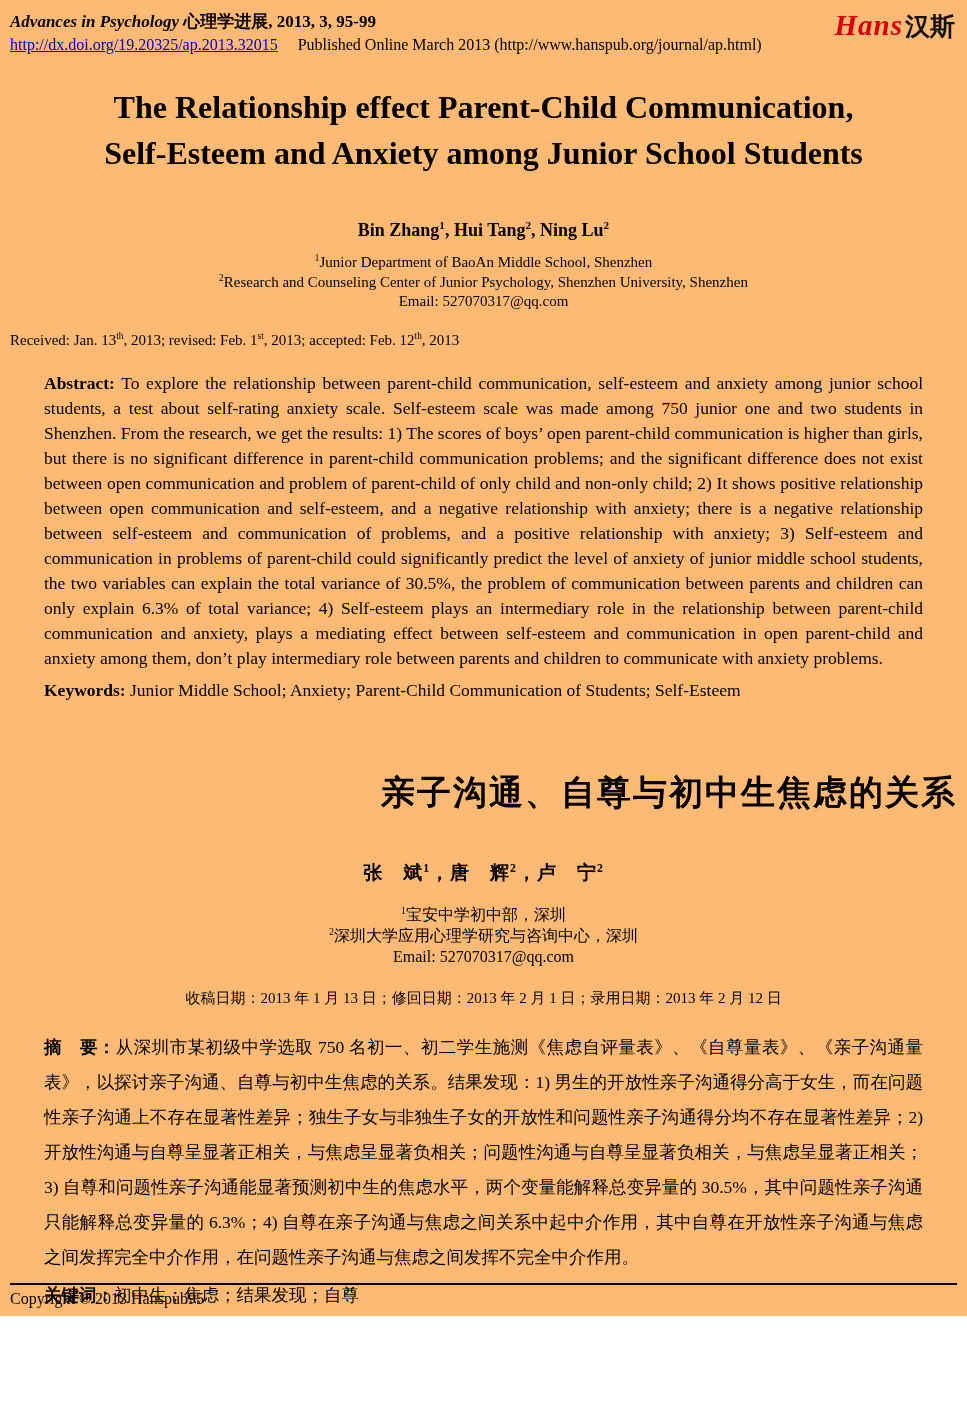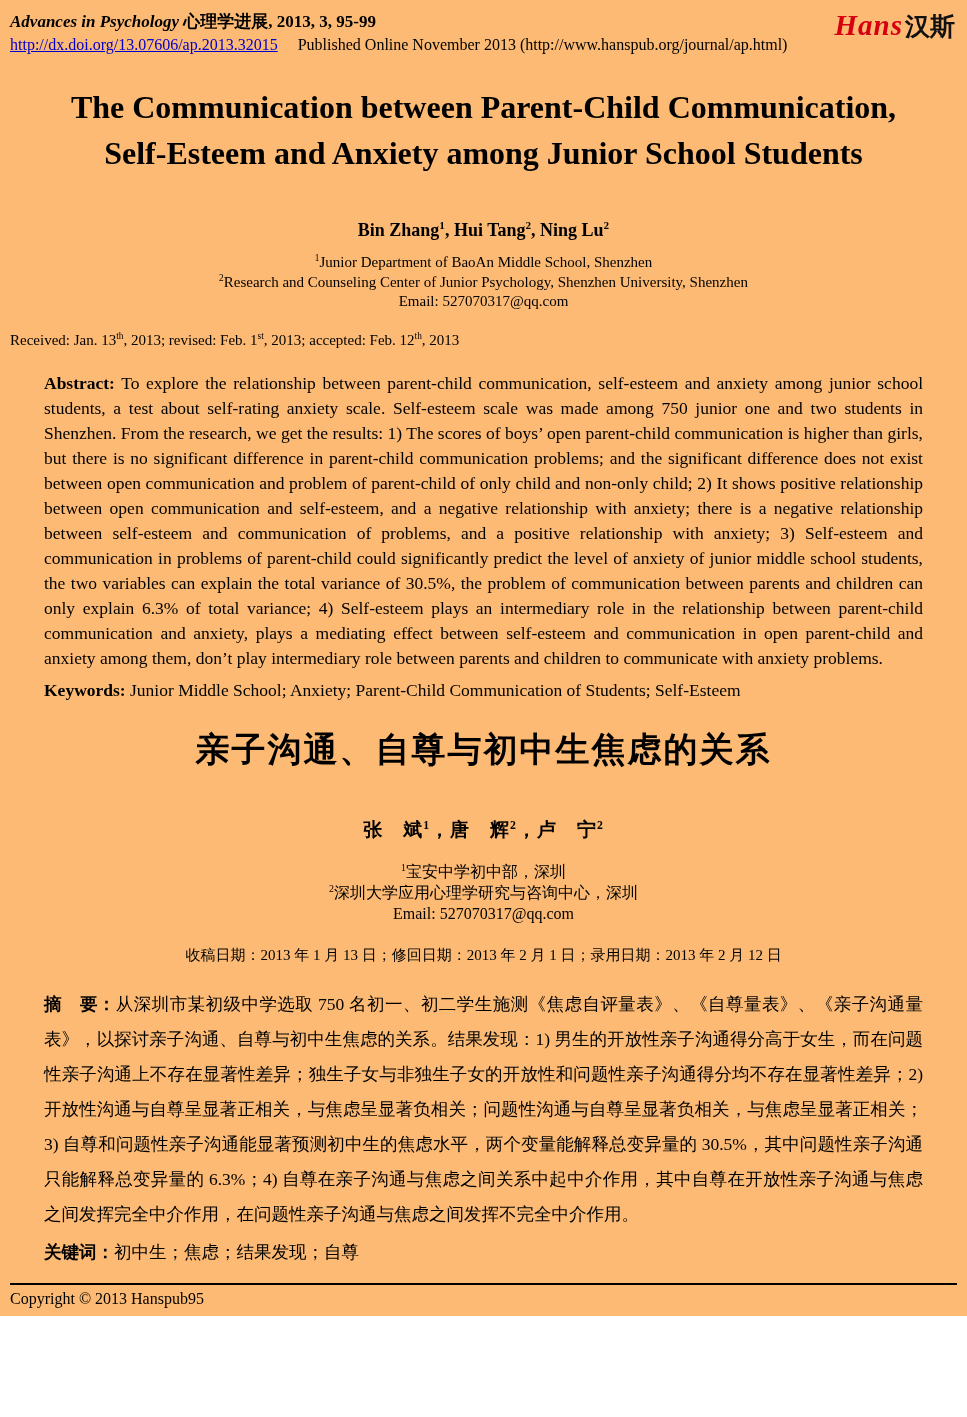--- a/index.html
+++ b/index.html
@@ -24,21 +24,21 @@
   
   .title{margin-top:30px;text-align:center;font-size:32px;font-weight:bold;line-height:46px;}
   .authors{margin-top:44px;text-align:center;font-size:18px;font-weight:bold;}
   .affil{margin-top:12px;text-align:center;font-size:15px;line-height:19.5px;}
   .received{margin-top:20px;font-size:15px;}
   .abstract{margin:22px 34px 0;font-size:17.5px;line-height:25px;text-align:justify;}
   .kw{margin:7px 34px 0;font-size:17.5px;line-height:24px;}
   .lbl{font-weight:bold;}
 
   
-  .cn-title{margin-top:25px;text-align:center;font-size:34px;font-weight:bold;letter-spacing:2px;}
+  .cn-title{margin-top:68px;text-align:right;font-size:34px;font-weight:bold;letter-spacing:2px;}
   .cn-authors{margin-top:44px;text-align:center;font-size:19px;font-weight:bold;letter-spacing:1px;}
   .cn-affil{margin-top:18px;text-align:center;font-size:16px;line-height:21px;}
   .cn-received{margin-top:22px;text-align:center;font-size:15px;}
   .cn-abstract{margin:22px 34px 0;font-size:17.5px;line-height:35px;text-align:justify;}
   .cn-kw{margin:8px 34px 0;font-size:17.5px;line-height:24px;}
 
   
   .footer{position:absolute;left:10px;right:10px;bottom:8px;border-top:2px solid #000;
           padding-top:5px;display:flex;justify-content:flex-start;font-size:16px;}
 </style>
@@ -47,31 +47,31 @@
 
 <div class="page">
 
   <div class="hdr">
     <div>
       <div class="hdr-line1">
         <span class="journal-en">Advances in Psychology</span>
         <span>心理学进展</span><span>, 2013, 3, 95-99</span>
       </div>
       <div class="hdr-line2">
-        <span class="doi">http://dx.doi.org/13.07606/ap.2013.32015</span>
-        <span class="pub">Published Online November 2013 (http://www.hanspub.org/journal/ap.html)</span>
+        <span class="doi">http://dx.doi.org/19.20325/ap.2013.32015</span>
+        <span class="pub">Published Online March 2013 (http://www.hanspub.org/journal/ap.html)</span>
       </div>
     </div>
     <div class="logo">
       <span class="logo-en">Hans</span><span class="logo-cn">汉斯</span>
     </div>
   </div>
 
   <div class="title">
-    <div>The Communication between Parent-Child Communication,</div>
+    <div>The Relationship effect Parent-Child Communication,</div>
     <div>Self-Esteem and Anxiety among Junior School Students</div>
   </div>
 
   <div class="authors">
     <span><span>Bin Zhang</span><sup>1</sup></span><span><span>, Hui Tang</span><sup>2</sup></span><span><span>, Ning Lu</span><sup>2</sup></span>
   </div>
 
   <div class="affil">
     <div><sup>1</sup><span>Junior Department of BaoAn Middle School, Shenzhen</span></div>
     <div><sup>2</sup><span>Research and Counseling Center of Junior Psychology, Shenzhen University, Shenzhen</span></div>

